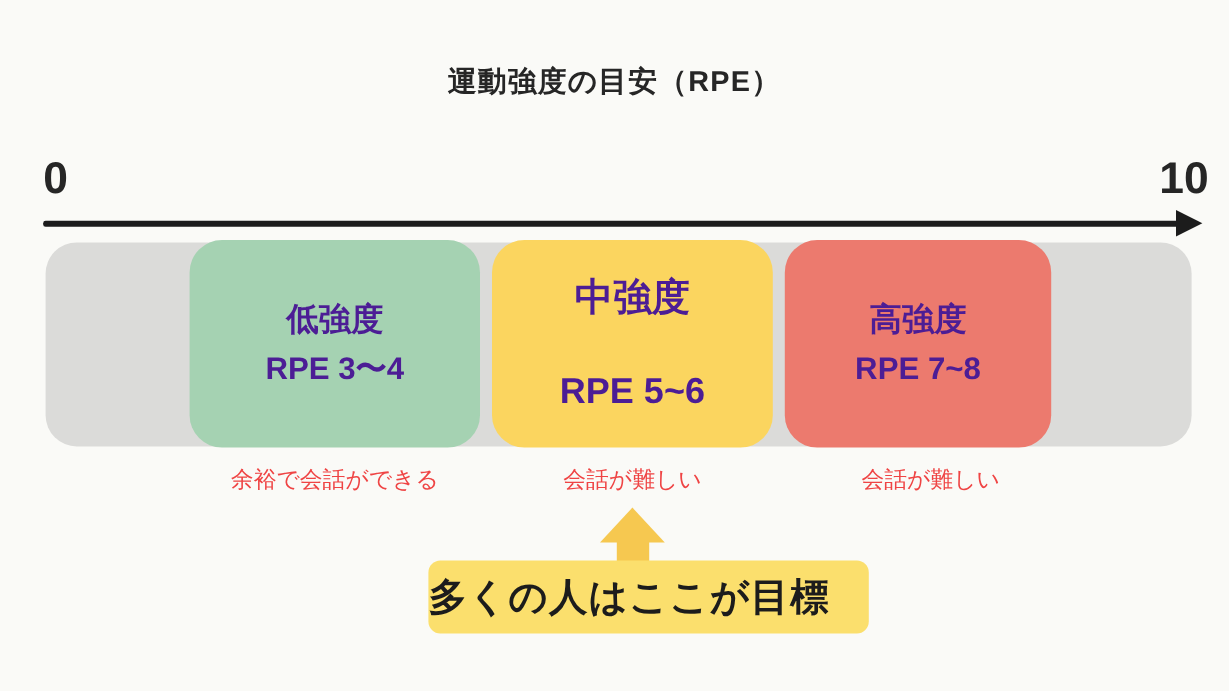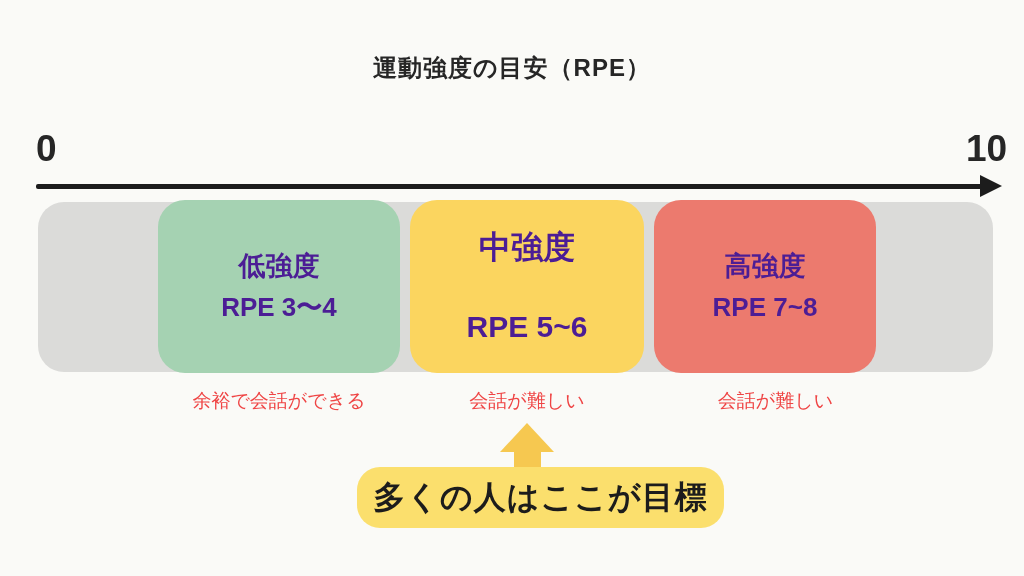--- a/index.html
+++ b/index.html
@@ -100,24 +100,23 @@
     position: absolute;
     left: 514px; top: 450px;
     width: 27px; height: 20px;
     background: #F6C850;
   }
   .callout-box {
     position: absolute;
     left: 357px; top: 467px;
     width: 367px; height: 61px;
     background: #FBDF6D;
-    border-radius: 23px;
+    border-radius: 10px;
     display: flex;
     align-items: center;
-    justify-content: center;
   }
   .callout-text {
     font-size: 32px;
     font-weight: 700;
     color: #1C1C1C;
     letter-spacing: 1px;
     white-space: nowrap;
   }
 </style>
 </head>

